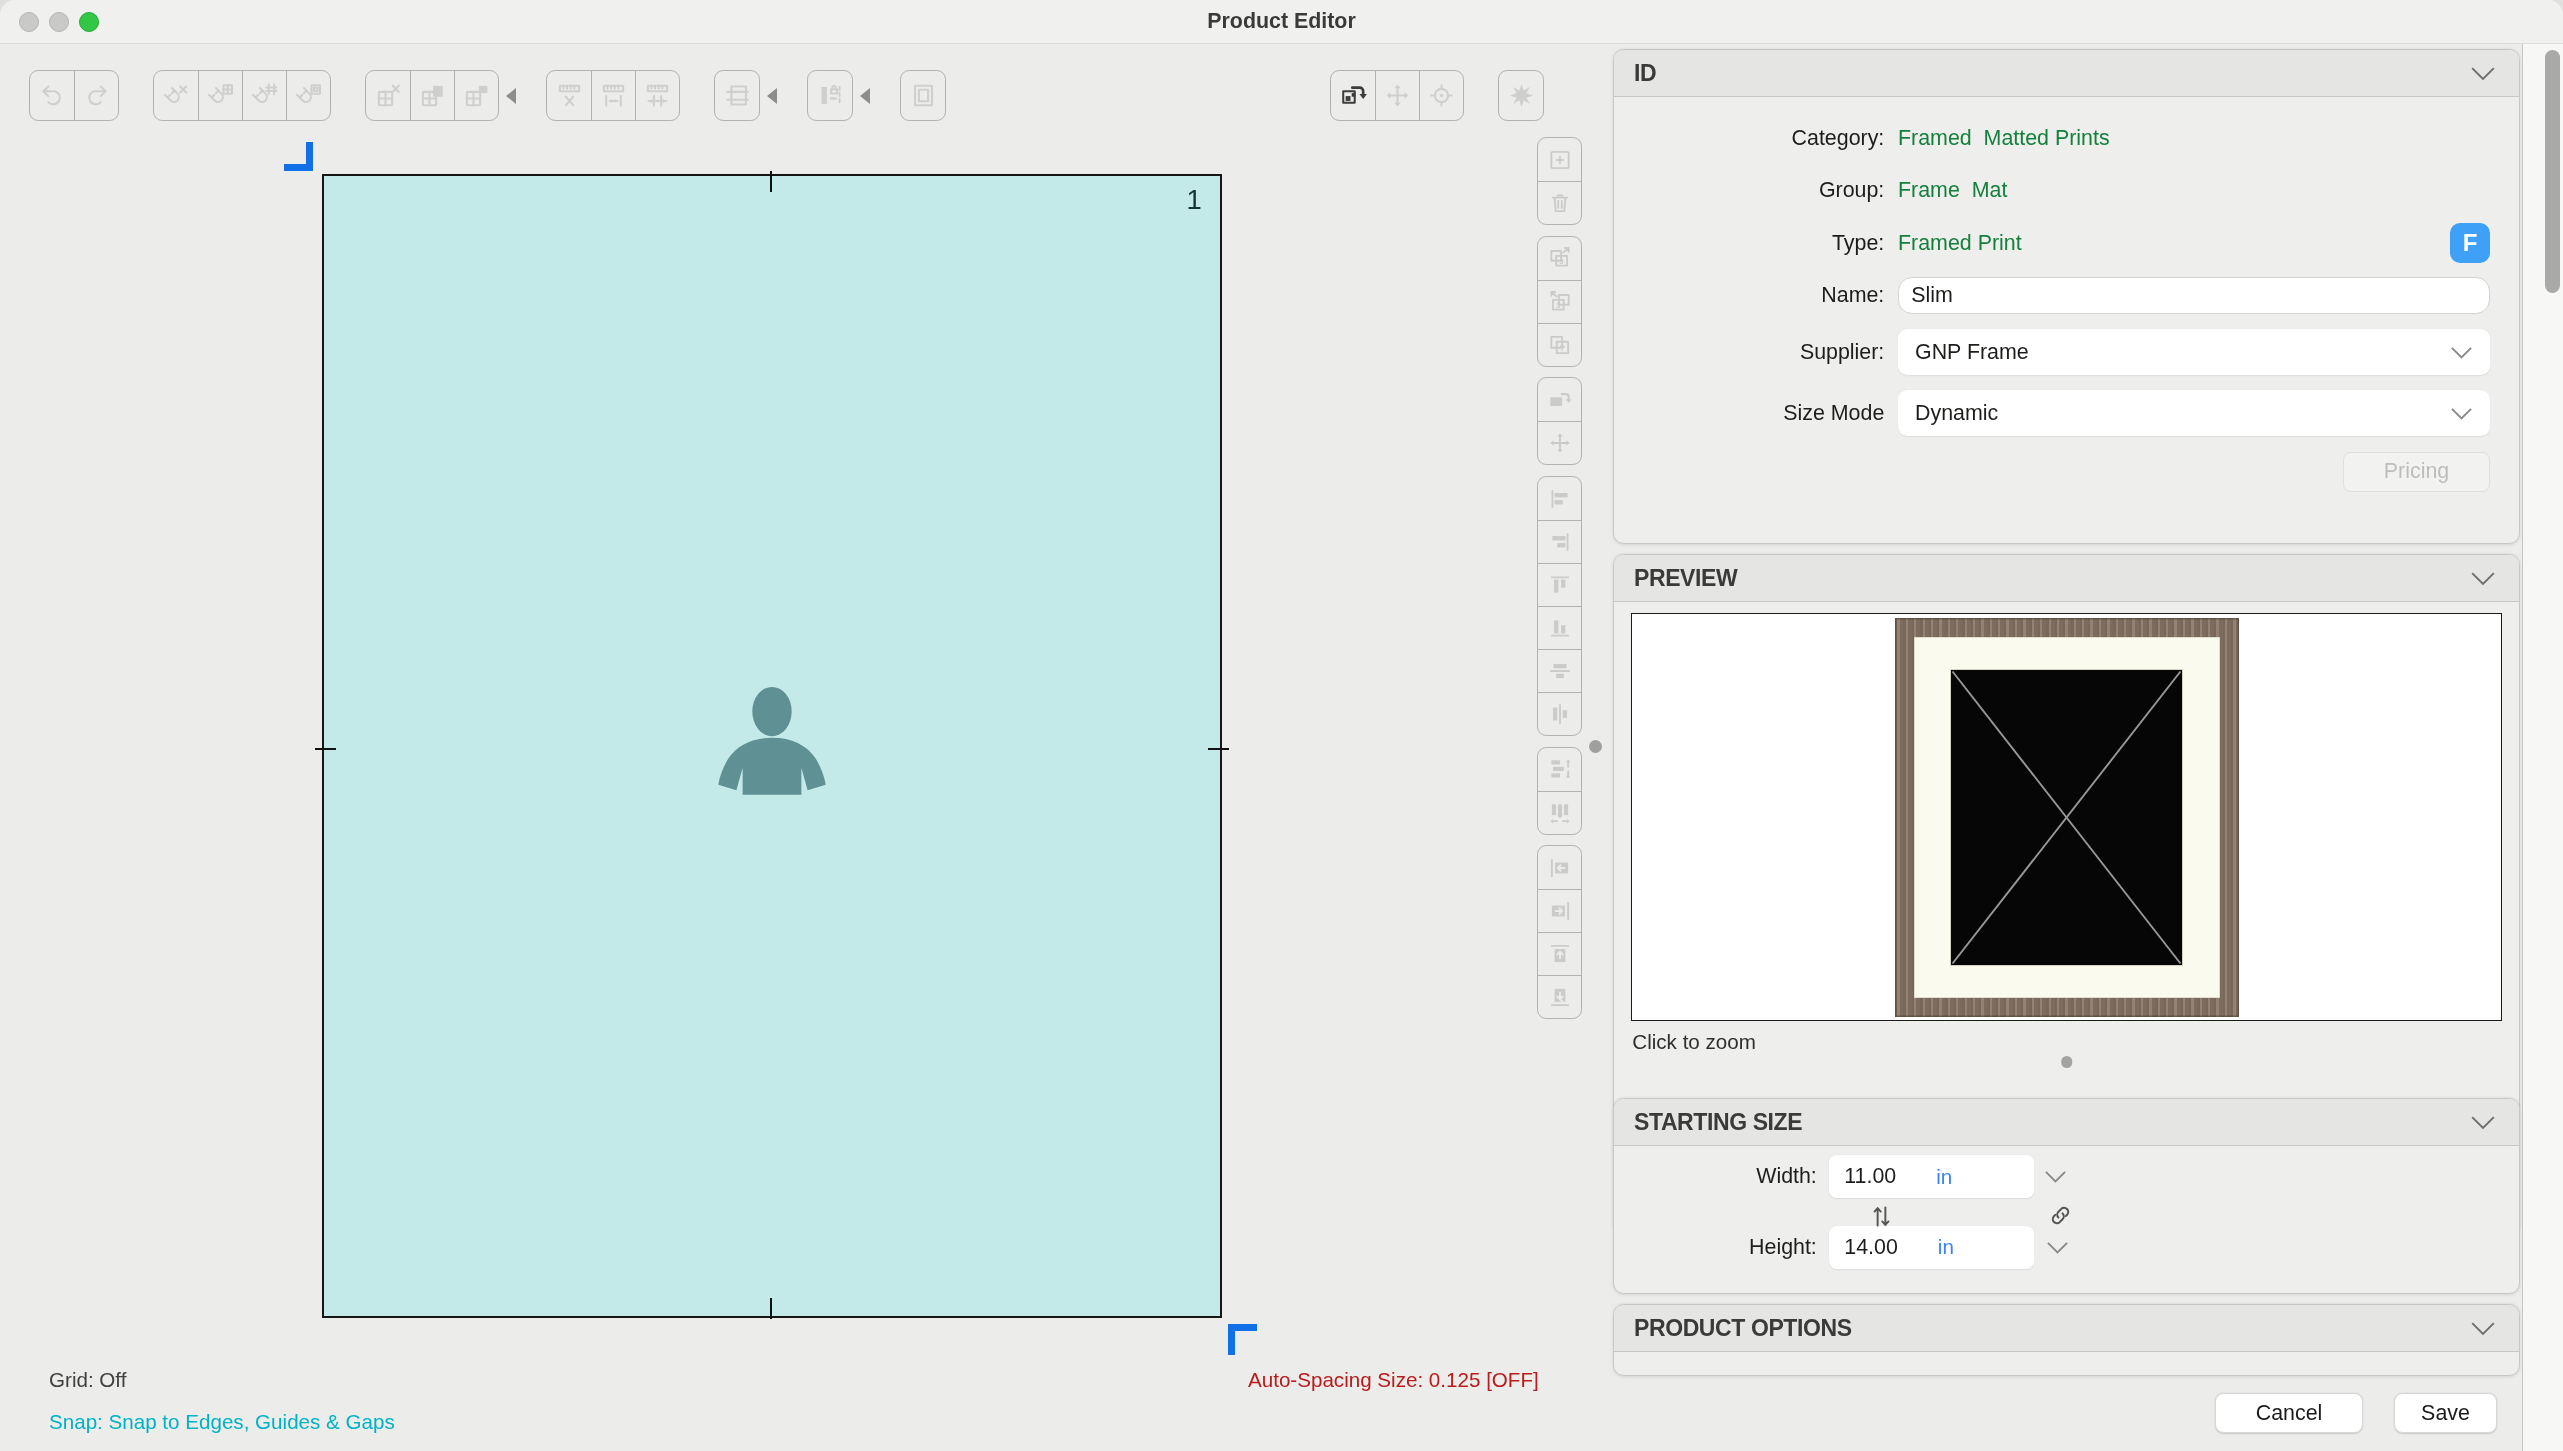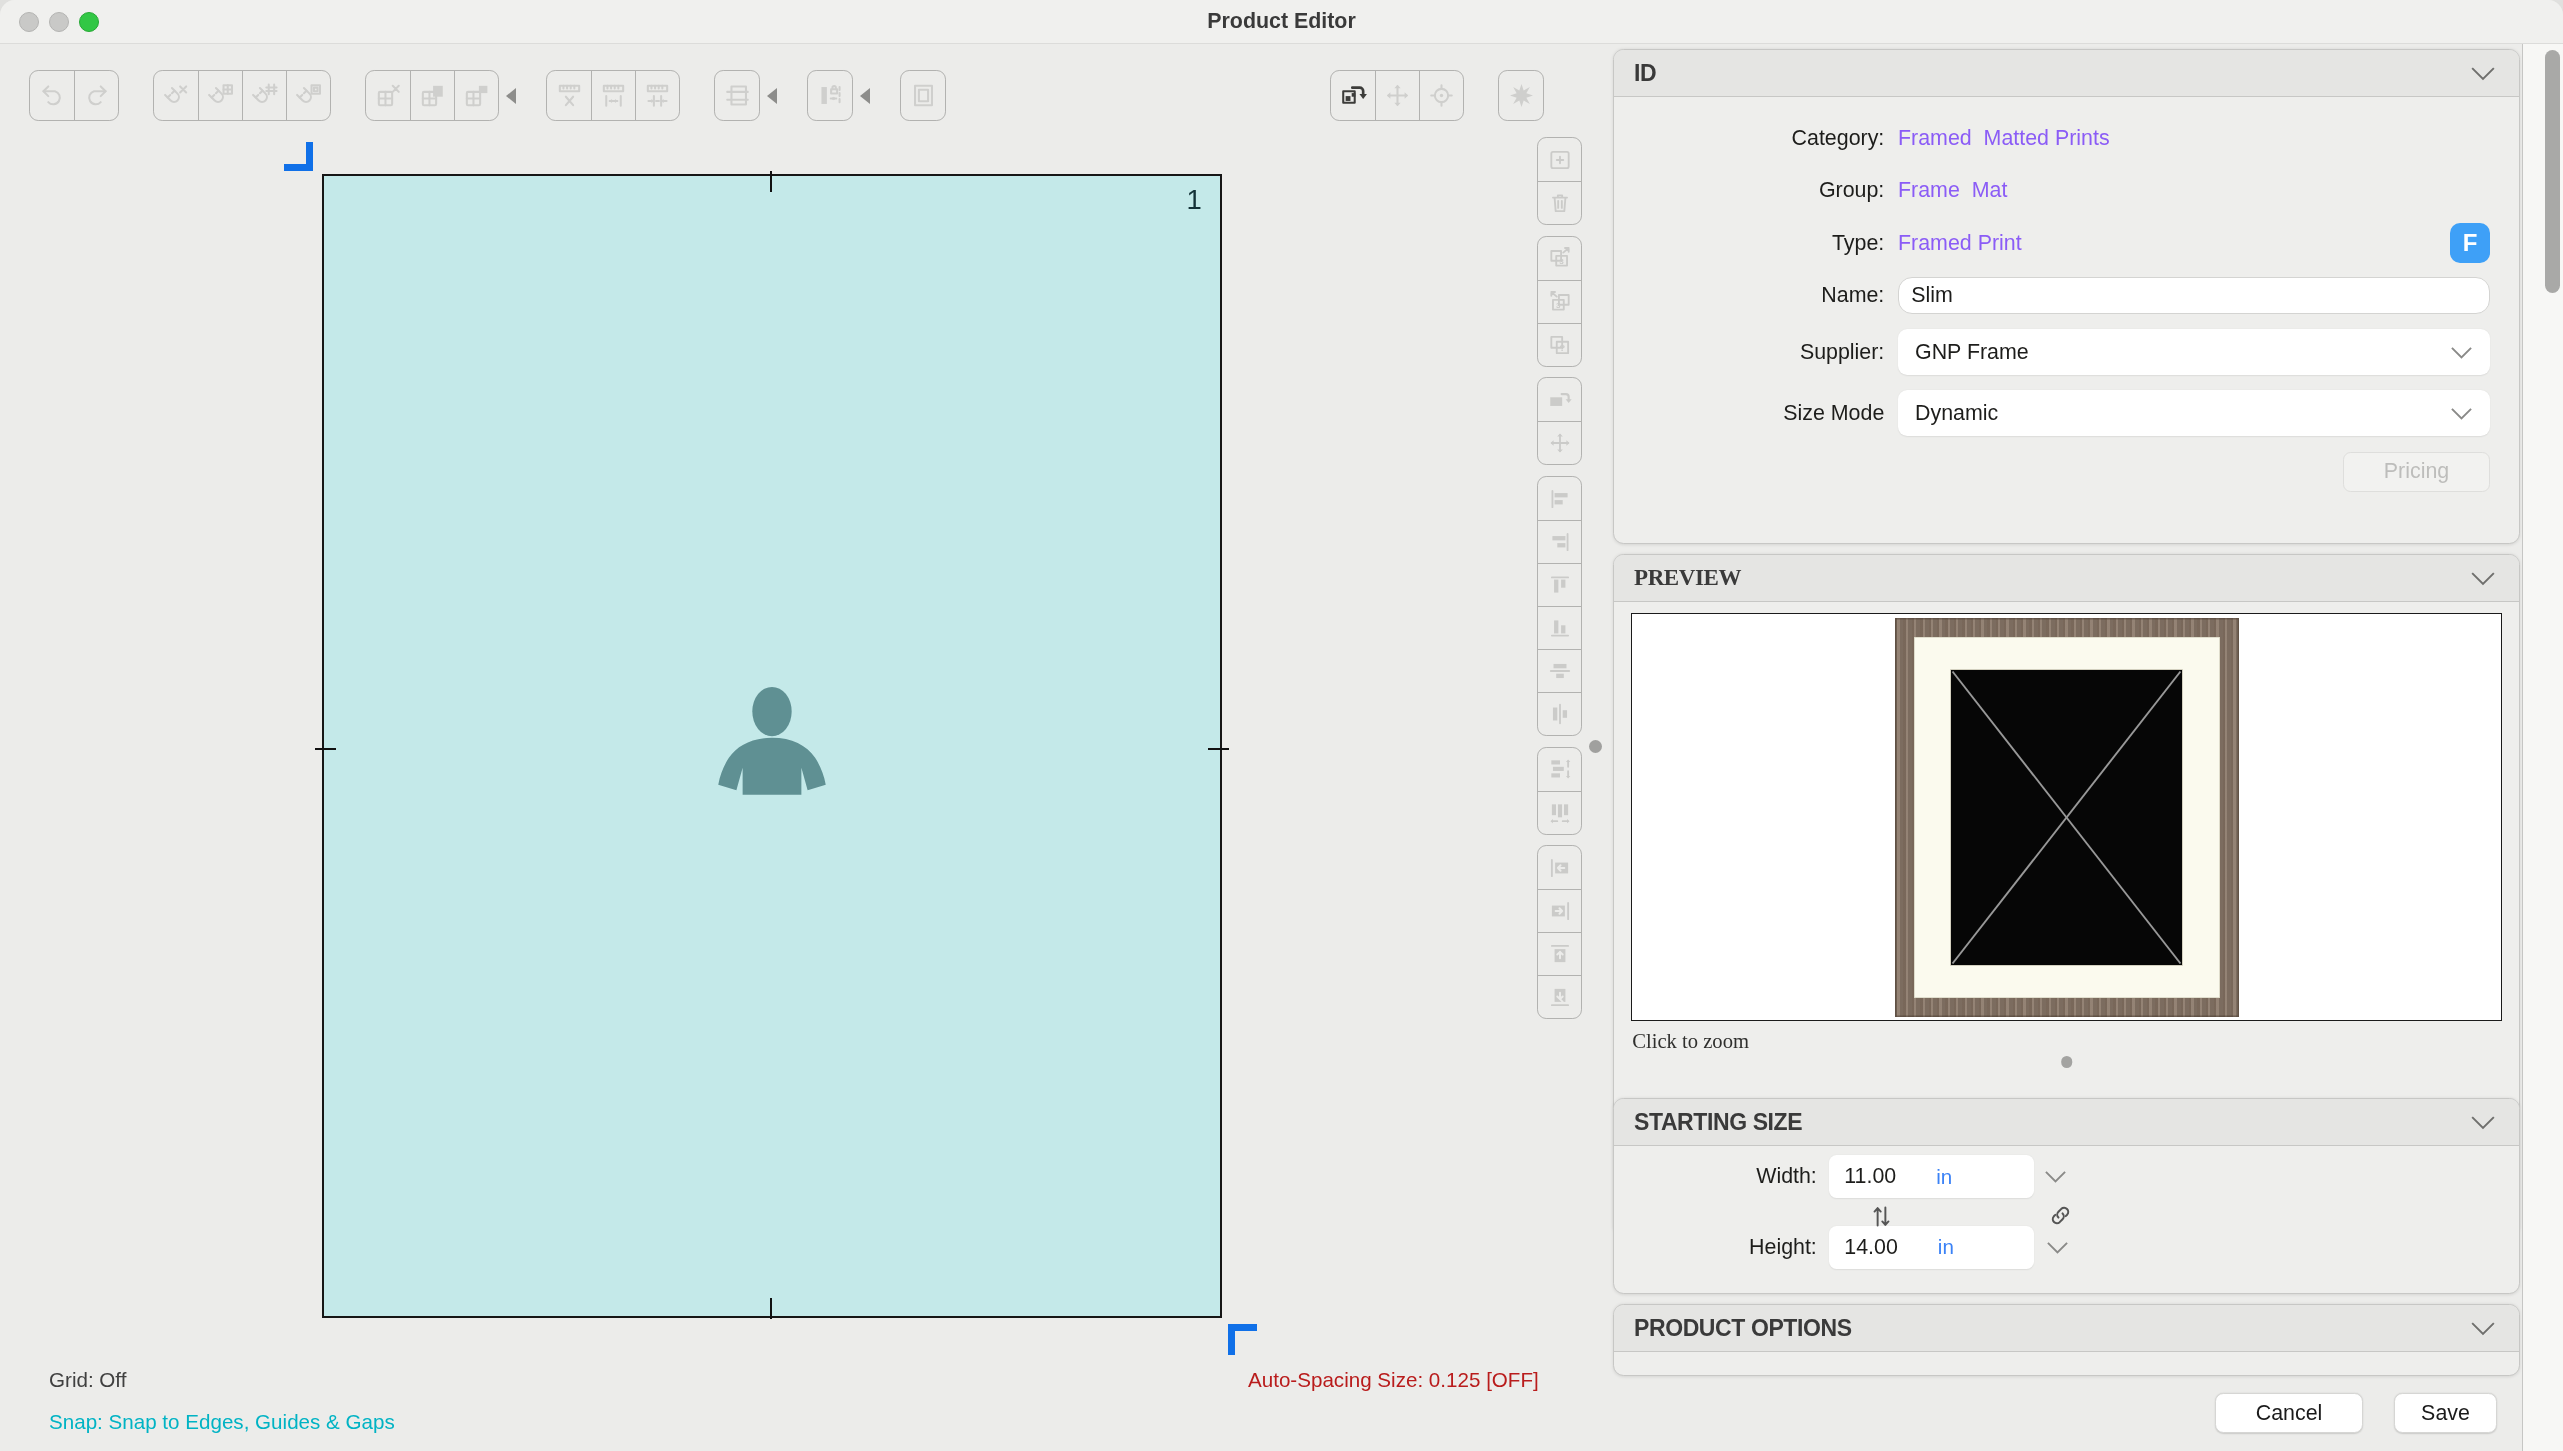--- a/index.html
+++ b/index.html
@@ -71,29 +71,29 @@
 
   
   .panel { position:absolute; left:1613px; width:907px; border:1.5px solid #c7c7c5;
            border-radius:10.7px; background:#eeeeec; box-shadow:0 0.8px 3.1px rgba(0,0,0,.10); }
   .panel-header { height:47px; background:#e5e5e3; border-bottom:1.5px solid #c7c7c5;
                   border-radius:9.2px 9.2px 0 0; display:flex; align-items:center;
                   padding:0 23px 0 20px; }
   .panel-title { font-size:23px; font-weight:bold; color:#3a3a3a; letter-spacing:-0.4px; }
   .panel-chevron { margin-left:auto; width:26px; height:17px; color:#6f6f6d; }
   #panel-id { top:49px; height:495px; }
-  #panel-preview { top:554px; height:681px;font-family:Liberation Serif, serif; }
+  #panel-preview { top:554px; height:681px; }
   #panel-starting-size { top:1098px; height:196px; }
   #panel-product-options { top:1304px; height:72px; overflow:hidden; }
 
   .id-body { padding:23px 29px 0 0; display:flex; flex-direction:column; }
   .row { display:flex; align-items:center; margin-bottom:15.3px; }
   .lbl { width:284px; text-align:right; padding-right:13.7px; font-size:21.4px; color:#1d1d1b;
          flex:none; }
-  .val { font-size:21.4px; color:#8b5cf6; white-space:pre-wrap; }
+  .val { font-size:21.4px; color:#15803d; white-space:pre-wrap; }
   .row-static { height:37px; margin-bottom:15.3px; }
   .badge-f { margin-left:auto; width:40px; height:40px; border-radius:10px; background:#3ea0f7;
              color:#fff; font-size:24px; font-weight:bold; display:flex; align-items:center;
              justify-content:center; }
   .text-input { flex:1; height:37px; background:#fff; border:1.5px solid #d4d4d2;
                 border-radius:14px; font-family:"Liberation Sans",sans-serif;
                 font-size:21.4px; color:#1d1d1b; padding:0 12.2px; outline:none; }
   .dropdown { flex:1; height:46px; background:#fff; border-radius:9.2px; display:flex;
               align-items:center; padding:0 17px; box-shadow:0 0.8px 1.5px rgba(0,0,0,.08); }
   .dd-value { font-size:21.4px; color:#1d1d1b; }

